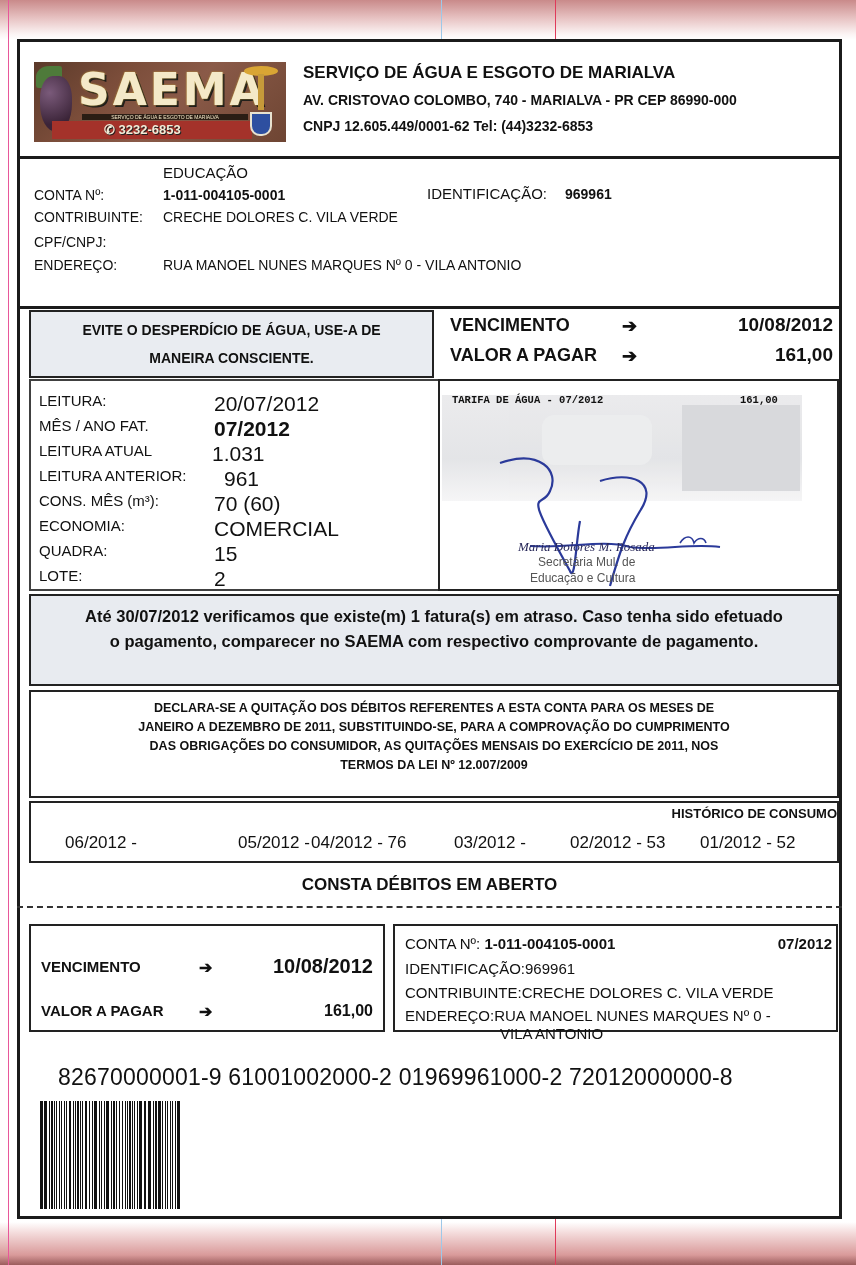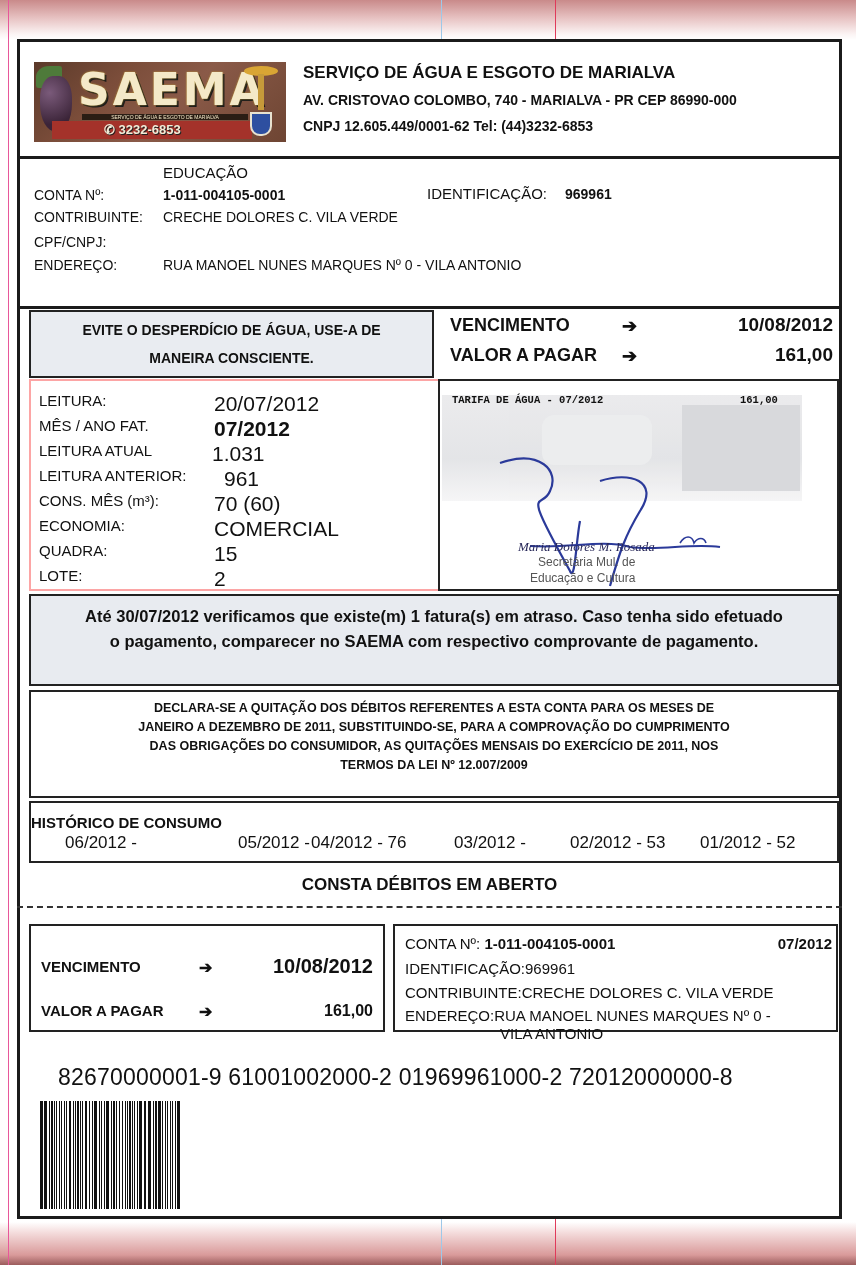--- a/index.html
+++ b/index.html
@@ -57,21 +57,21 @@
 
   
   .alert-box { left: 9px; top: 268px; width: 405px; height: 68px; background: #e9ecf1; border: 2px solid #222; }
   .alert-box .t { position: absolute; left: 0; width: 100%; text-align: center; font-weight: bold; font-size: 14px; }
   .due-box { left: 416px; top: 266px; width: 403px; height: 70px; border: none; background: transparent; }
   .due-lbl { position: absolute; font-weight: bold; font-size: 18px; white-space: nowrap; }
   .arrow { position: absolute; font-weight: bold; font-size: 18px; }
   .due-val { position: absolute; right: 6px; font-weight: bold; font-size: 19px; }
 
   
-  .read-box { left: 9px; top: 337px; width: 470px; height: 212px; border: 2px solid #fca5a5; }
+  .read-box { left: 9px; top: 337px; width: 470px; height: 212px; border: 2px solid #404040; }
   .rl { position: absolute; left: 8px; font-size: 15px; white-space: nowrap; }
   .rv { position: absolute; font-size: 21px; white-space: nowrap; }
 
   
   .tar-box { left: 418px; top: 337px; width: 401px; height: 212px; border: 2px solid #222; overflow: hidden; }
   .tar-bg { position: absolute; left: 2px; top: 14px; width: 360px; height: 106px;
     background: linear-gradient(180deg, #e8e8ea 0%, #dfe0e3 60%, #f4f4f5 100%); opacity: 0.85; }
   .tar-bg .blk1 { position: absolute; left: 240px; top: 10px; width: 118px; height: 86px; background: #d2d3d6; }
   .tar-bg .blk2 { position: absolute; left: 100px; top: 20px; width: 110px; height: 50px; background: #e9eaec; border-radius: 12px; }
   .tar-line { position: absolute; top: 13px; font-family: "Liberation Mono", monospace; font-weight: bold; font-size: 10.5px; white-space: nowrap; }
@@ -83,21 +83,21 @@
   
   .overdue { left: 9px; top: 552px; width: 810px; height: 92px; background: #e8ebf0; border: 2px solid #222; }
   .overdue .t { position: absolute; left: 0; width: 100%; text-align: center; font-weight: bold; font-size: 16.5px; white-space: nowrap; }
 
   
   .decl { left: 9px; top: 648px; width: 810px; height: 108px; border: 2px solid #222; }
   .decl .t { position: absolute; left: 0; width: 100%; text-align: center; font-weight: bold; font-size: 12.5px; white-space: nowrap; }
 
   
   .hist { left: 9px; top: 759px; width: 810px; height: 62px; border: 2px solid #222; }
-  .hist-title { position: absolute; left: 0; width: 100%; top: 3px; text-align: left; font-weight: bold; font-size: 15px; margin-top: 8px; }
+  .hist-title { position: absolute; left: 0; width: 100%; top: 3px; text-align: right; font-weight: bold; font-size: 13px; }
   .hist-item { position: absolute; top: 30px; font-size: 17px; white-space: nowrap; }
 
   .debts { position: absolute; left: 0; width: 100%; top: 833px; text-align: center; font-weight: bold; font-size: 17px; }
   .cut { position: absolute; left: -3px; right: -3px; top: 864px; border-top: 2px dashed #333; }
 
   
   .stub-left { left: 9px; top: 882px; width: 356px; height: 108px; border: 2px solid #222; }
   .stub-right { left: 373px; top: 882px; width: 445px; height: 108px; border: 2px solid #222; }
   .sl-lbl { position: absolute; left: 10px; font-weight: bold; font-size: 15px; white-space: nowrap; }
   .sl-arrow { position: absolute; left: 168px; font-weight: bold; font-size: 16px; }

